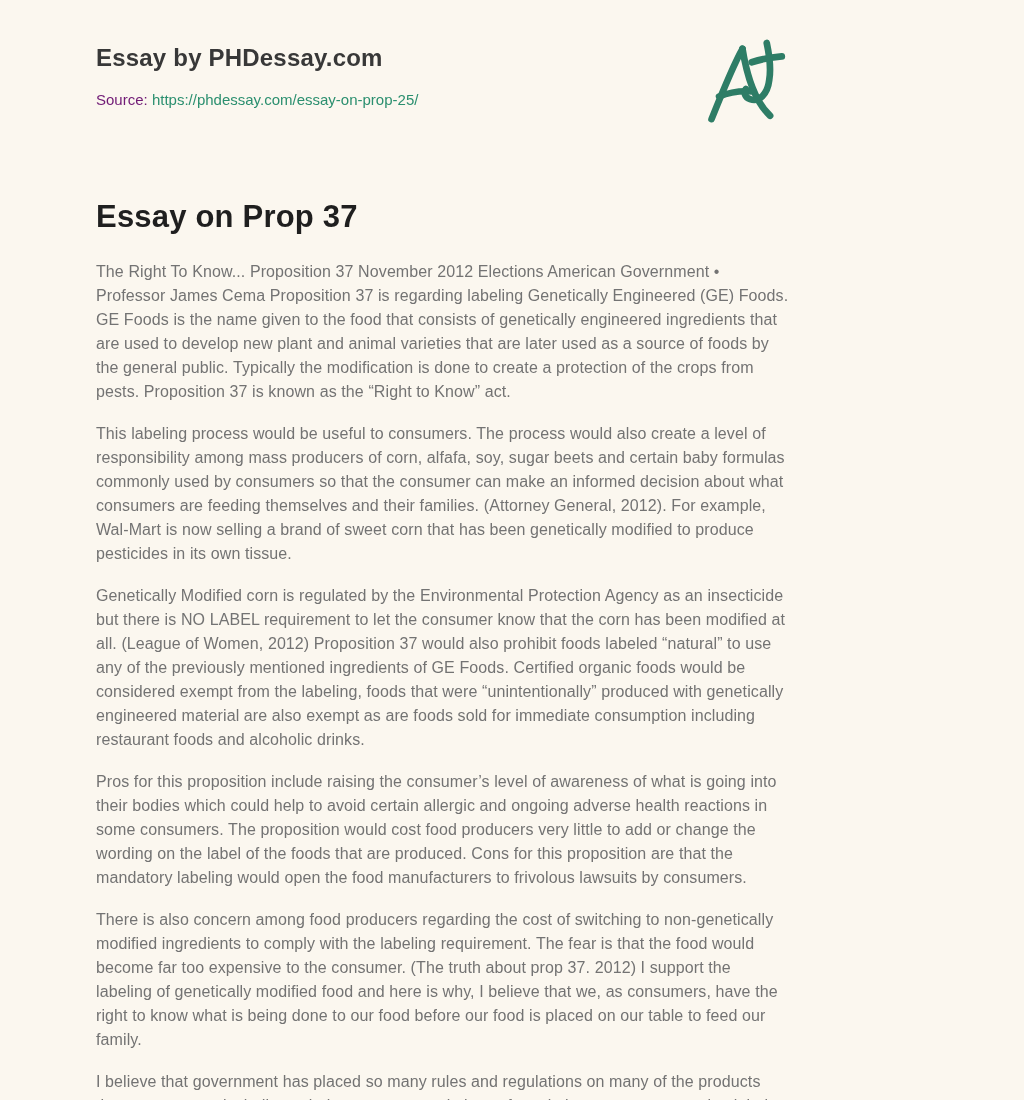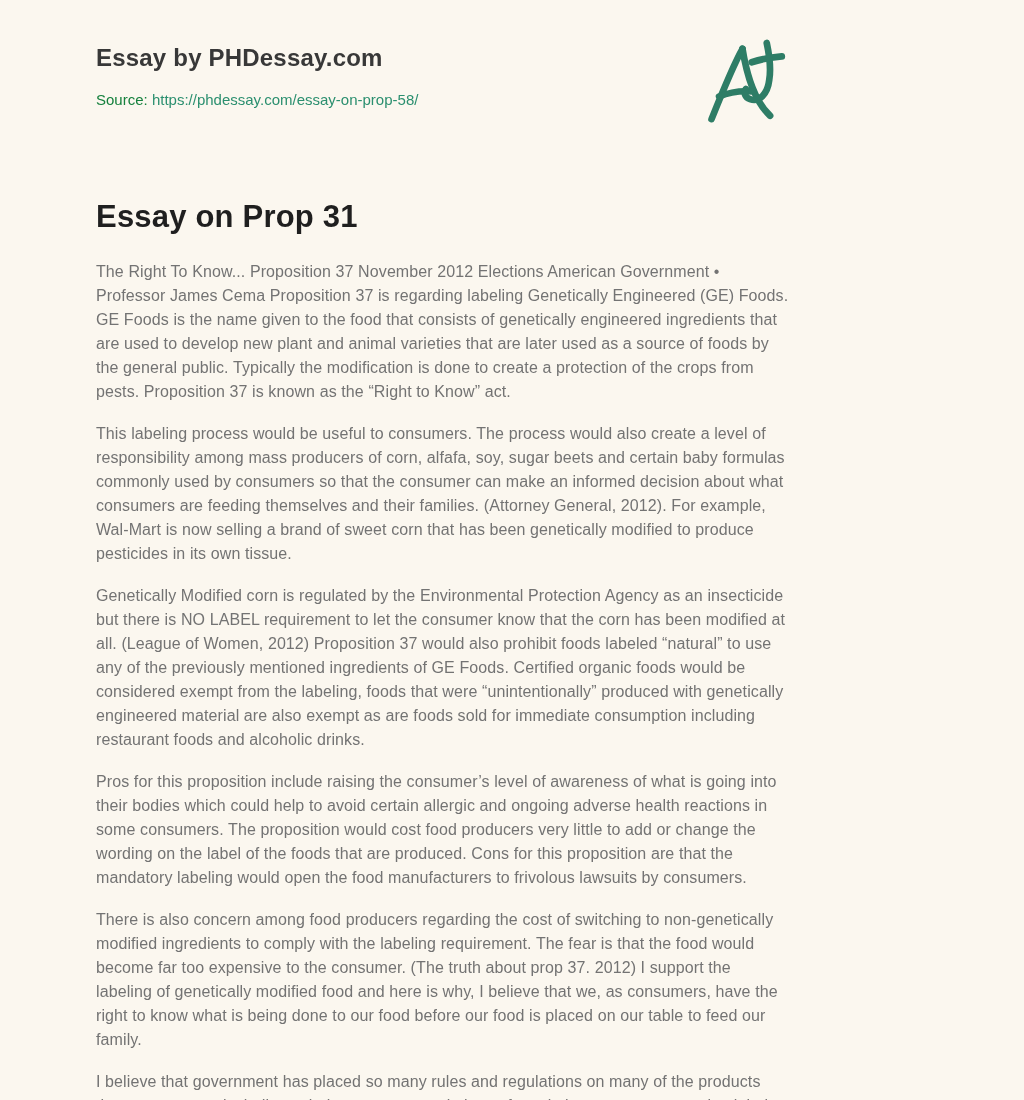--- a/index.html
+++ b/index.html
@@ -30,21 +30,21 @@
     font-weight: 700;
     color: #383838;
     letter-spacing: 0.2px;
   }
   .source-line {
     margin-top: 19px;
     font-size: 15px;
     line-height: 18px;
   }
   .source-label {
-    color: #15803d;
+    color: #701a75;
   }
   .source-link {
     color: #2b8f6f;
     text-decoration: none;
     font-weight: 500;
   }
   .logo {
     width: 90px;
     height: 92px;
     margin-top: -6px;
@@ -74,41 +74,41 @@
 </head>
 <body>
 
 <div class="page">
 
   <header class="page-header">
     <div class="header-left">
       <h1 class="site-title">Essay by PHDessay.com</h1>
       <div class="source-line">
         <span class="source-label">Source:</span>
-        <a class="source-link" href="#">https://phdessay.com/essay-on-prop-58/</a>
+        <a class="source-link" href="#">https://phdessay.com/essay-on-prop-25/</a>
       </div>
     </div>
     <div class="logo">
       <svg viewBox="0 0 100 110" fill="none" xmlns="http://www.w3.org/2000/svg">
 
         <path d="M10 97 C 24 62, 36 32, 47 13" stroke="#2e7d66" stroke-width="8" stroke-linecap="round" fill="none"></path>
 
         <path d="M47 13 C 52 44, 62 76, 80 93" stroke="#2e7d66" stroke-width="8" stroke-linecap="round" fill="none"></path>
 
         <path d="M19 70 C 33 64, 48 63, 60 64" stroke="#2e7d66" stroke-width="8" stroke-linecap="round" fill="none"></path>
 
         <path d="M58 29 C 70 25, 83 23, 94 22" stroke="#2e7d66" stroke-width="8" stroke-linecap="round" fill="none"></path>
 
         <path d="M76 6 C 79 20, 81 38, 79 50 C 77 67, 67 77, 56 73 C 50 71, 48 65, 51 61" stroke="#2e7d66" stroke-width="8" stroke-linecap="round" fill="none"></path>
       </svg>
     </div>
   </header>
 
   <main>
-    <h2 class="essay-title">Essay on Prop 31</h2>
+    <h2 class="essay-title">Essay on Prop 37</h2>
     <div class="essay-body">
         <p>The Right To Know... Proposition 37 November 2012 Elections American Government • Professor James Cema Proposition 37 is regarding labeling Genetically Engineered (GE) Foods. GE Foods is the name given to the food that consists of genetically engineered ingredients that are used to develop new plant and animal varieties that are later used as a source of foods by the general public. Typically the modification is done to create a protection of the crops from pests. Proposition 37 is known as the “Right to Know” act.</p>
         <p>This labeling process would be useful to consumers. The process would also create a level of responsibility among mass producers of corn, alfafa, soy, sugar beets and certain baby formulas commonly used by consumers so that the consumer can make an informed decision about what consumers are feeding themselves and their families. (Attorney General, 2012). For example, Wal-Mart is now selling a brand of sweet corn that has been genetically modified to produce pesticides in its own tissue.</p>
         <p>Genetically Modified corn is regulated by the Environmental Protection Agency as an insecticide but there is NO LABEL requirement to let the consumer know that the corn has been modified at all. (League of Women, 2012) Proposition 37 would also prohibit foods labeled “natural” to use any of the previously mentioned ingredients of GE Foods. Certified organic foods would be considered exempt from the labeling, foods that were “unintentionally” produced with genetically engineered material are also exempt as are foods sold for immediate consumption including restaurant foods and alcoholic drinks.</p>
         <p>Pros for this proposition include raising the consumer’s level of awareness of what is going into their bodies which could help to avoid certain allergic and ongoing adverse health reactions in some consumers. The proposition would cost food producers very little to add or change the wording on the label of the foods that are produced. Cons for this proposition are that the mandatory labeling would open the food manufacturers to frivolous lawsuits by consumers.</p>
         <p>There is also concern among food producers regarding the cost of switching to non-genetically modified ingredients to comply with the labeling requirement. The fear is that the food would become far too expensive to the consumer. (The truth about prop 37. 2012) I support the labeling of genetically modified food and here is why, I believe that we, as consumers, have the right to know what is being done to our food before our food is placed on our table to feed our family.</p>
         <p>I believe that government has placed so many rules and regulations on many of the products that we consume including calorie count on certain items for sale in restaurants, warning labels on the side of cigarettes, nutritional labels on most of our food... etc. There is an obligation that the government should mandate, that would allow the consumer to make an informed decision about wha</p>
       </div>
   </main>
 

